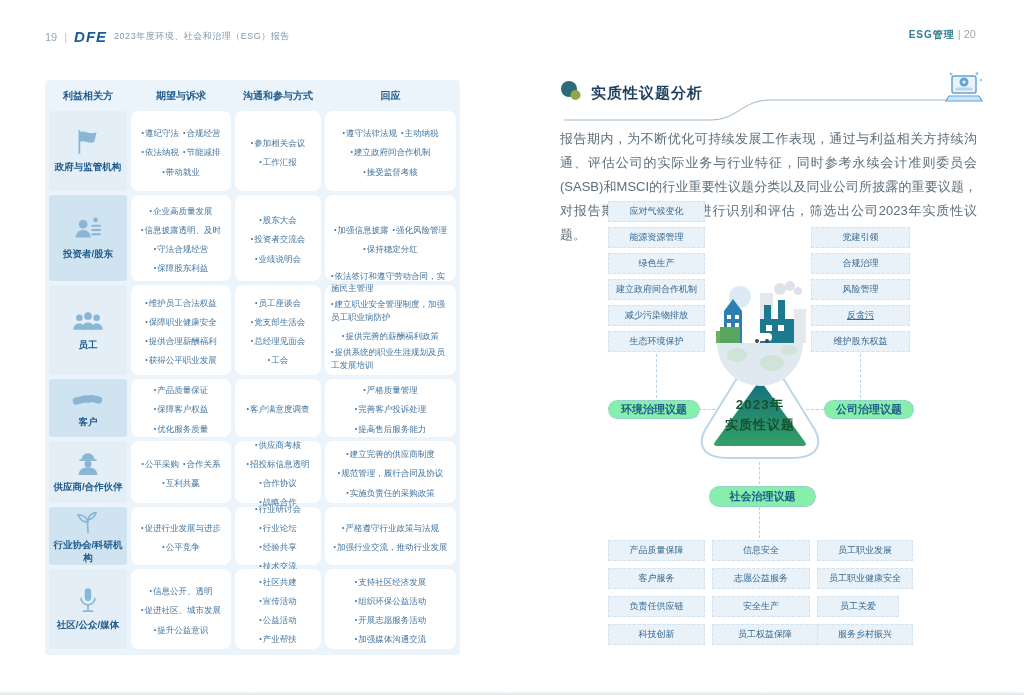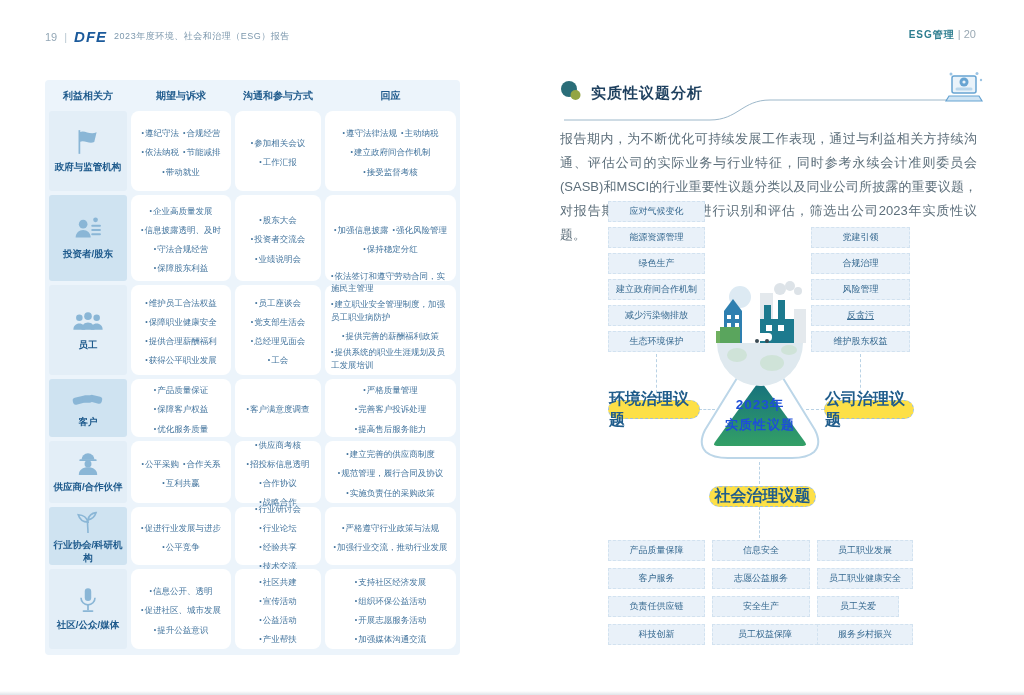--- a/index.html
+++ b/index.html
@@ -35,26 +35,26 @@
   .rp-header .esg { color:#2d7d8f; font-weight:bold; font-size:10px; letter-spacing:1px; }
   .rp-title-row { position:absolute; left:48px; top:80px; display:flex; align-items:center; gap:9px; }
   .rp-title { font-size:15px; font-weight:bold; color:#1d3f5e; letter-spacing:1px; }
   .title-line { position:absolute; left:48px; top:90px; }
   .laptop { position:absolute; left:431px; top:70px; }
   .rp-intro { position:absolute; left:48px; top:127px; width:417px; font-size:13px; color:#5c6e7a;
               line-height:1.85; text-align:justify; }
 
   .topic-box { position:absolute; width:97px; height:21px; background:#e9f1f9; border:1px dashed #d2e2f0;
     font-size:9px; color:#35688f; display:flex; align-items:center; justify-content:center; }
-  .pill { position:absolute; height:19px; background:#fde047; border:1px dashed #9fc0da; border-radius:11px;
-    font-size:16px; font-weight:bold; color:#1f5c8b; display:flex; align-items:center; justify-content:center; }
+  .pill { position:absolute; height:19px; background:#86efac; border:1px dashed #9fc0da; border-radius:11px;
+    font-size:11px; font-weight:bold; color:#1f5c8b; display:flex; align-items:center; justify-content:center; }
   .vdash { position:absolute; width:0; border-left:1px dashed #b9d2e5; }
   .hdash { position:absolute; height:0; border-top:1px dashed #b9d2e5; }
   .flask-wrap { position:absolute; left:178px; top:352px; width:140px; height:110px; }
-  .flask-label { position:absolute; left:178px; top:396px; width:140px; text-align:center; color:#1d4ed8; font-weight:bold; }
+  .flask-label { position:absolute; left:178px; top:396px; width:140px; text-align:center; color:#14532d; font-weight:bold; }
   .flask-label .l1 { font-size:13.5px; letter-spacing:1px; }
   .flask-label .l2 { font-size:13px; letter-spacing:1px; margin-top:2px; }
   .globe { position:absolute; left:205px; top:343px; }
   .city { position:absolute; left:196px; top:281px; }
 
   .page-bottom-edge { position:absolute; left:0; bottom:0; width:1024px; height:4px;
     background:linear-gradient(#ffffff,#dfe4e8); }
 </style>
 </head>
 <body>

